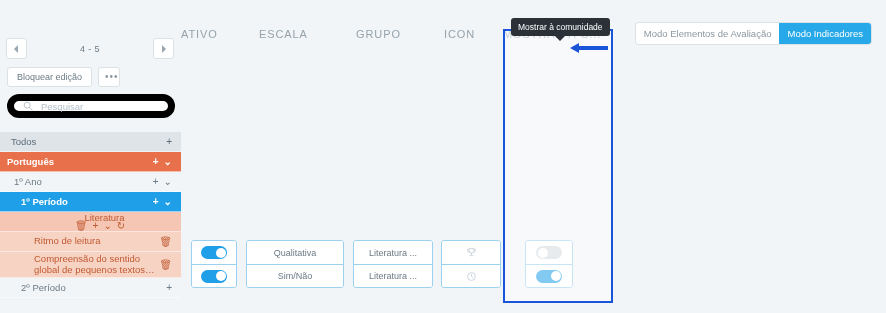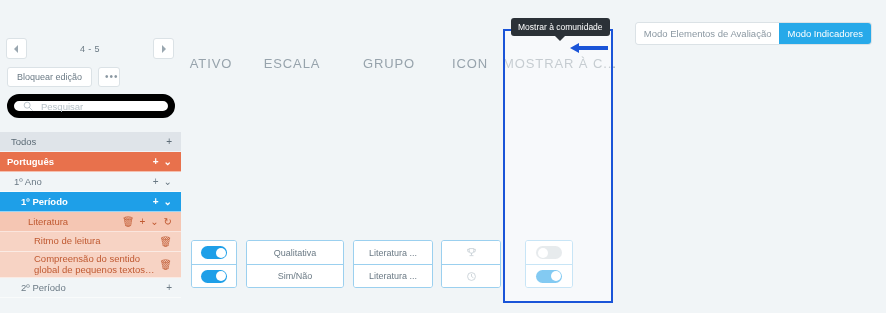--- a/index.html
+++ b/index.html
@@ -89,33 +89,32 @@
     display: flex; align-items: center; gap: 5px;
     padding-right: 9px; flex: none;
   }
   .tree-row .acts span { line-height: 1; font-size: 10px; cursor: pointer; }
 
   .lvl-todos   { background: #dfe4e9; color: #5c6b76; padding-left: 11px; }
   .lvl-subject { background: #e8714c; color: #ffffff; padding-left: 7px; font-weight: bold; }
   .lvl-year    { background: #f1f5f7; color: #6b7a85; padding-left: 14px; }
   .lvl-period  { background: #1e9fe8; color: #ffffff; padding-left: 21px; font-weight: bold; }
   .lvl-period2 { background: #f1f5f7; color: #6b7a85; padding-left: 21px; }
-  .lvl-domain  { background: #f5c6b3; color: #c05a32; padding-left: 28px; }
+  .lvl-domain  { background: #f5c6b3; color: #c05a32; padding-left: 28px; flex-direction: column; }
   .lvl-ind     { background: #f7d3c4; color: #c05a32; padding-left: 34px; }
   .lvl-ind.tall { height: 26px; }
   .lvl-ind .lbl { line-height: 10.5px; white-space: normal; padding-right: 4px; }
 
   
   #table-area { position: absolute; left: 181px; top: 0; right: 0; height: 313px; }
 
   .col-head {
-    position: absolute; top: 56px;
-    font-size: 13px; letter-spacing: .9px;
+    position: absolute; top: 28px;
+    font-size: 11px; letter-spacing: .9px;
     color: #97a3ac; white-space: nowrap;
-    text-align: center;
   }
 
   .cellgroup {
     position: absolute;
     border: 1px solid #9bd0ef;
     border-radius: 3px;
     background: #ffffff;
     overflow: hidden;
   }
   .cell {

